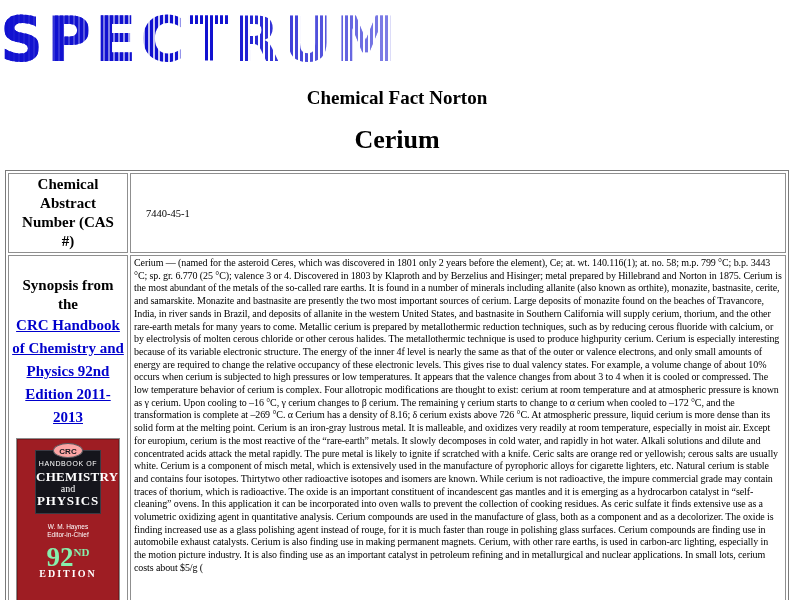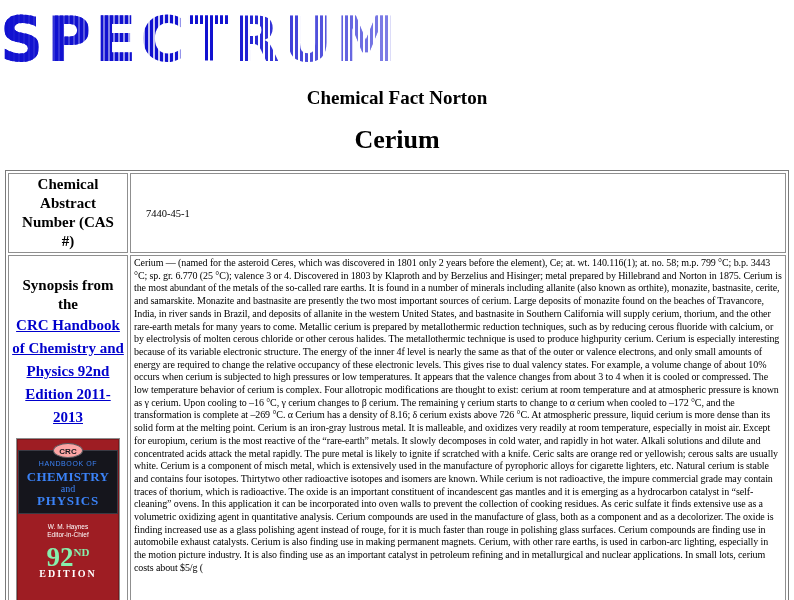--- a/index.html
+++ b/index.html
@@ -98,22 +98,22 @@
   .crc-oval {
     position: absolute; top: 4px; left: 50%; transform: translateX(-50%);
     width: 30px; height: 15px; border-radius: 50%;
     background: #fca5a5; color: #15151c;
     font-family: "Liberation Sans", sans-serif;
     font-size: 8px; font-weight: bold; line-height: 15px; text-align: center;
     z-index: 2; border: 1px solid #5a5a60;
   }
   .book-panel {
     position: absolute; top: 11px; left: 50%; transform: translateX(-50%);
-    width: 100px; height: 64px;
-    background: #15151c; color: #3b82f6; text-align: center;
+    width: 66px; height: 64px;
+    background: #15151c; color: #ffffff; text-align: center;
     border: 1px solid #3a3a44;
     padding-top: 9px;
   }
   .bp-handbook { font-family: "Liberation Sans", sans-serif; font-size: 7px; letter-spacing: 0.6px; }
   .bp-chem { font-size: 13px; font-weight: bold; letter-spacing: 0.3px; margin-top: 2px; }
   .bp-and { font-size: 10px; line-height: 8px; }
   .bp-phys { font-size: 13px; font-weight: bold; letter-spacing: 0.8px; }
   .bk-editor {
     position: absolute; top: 84px; width: 100%;
     color: #ffffff; font-family: "Liberation Sans", sans-serif;

